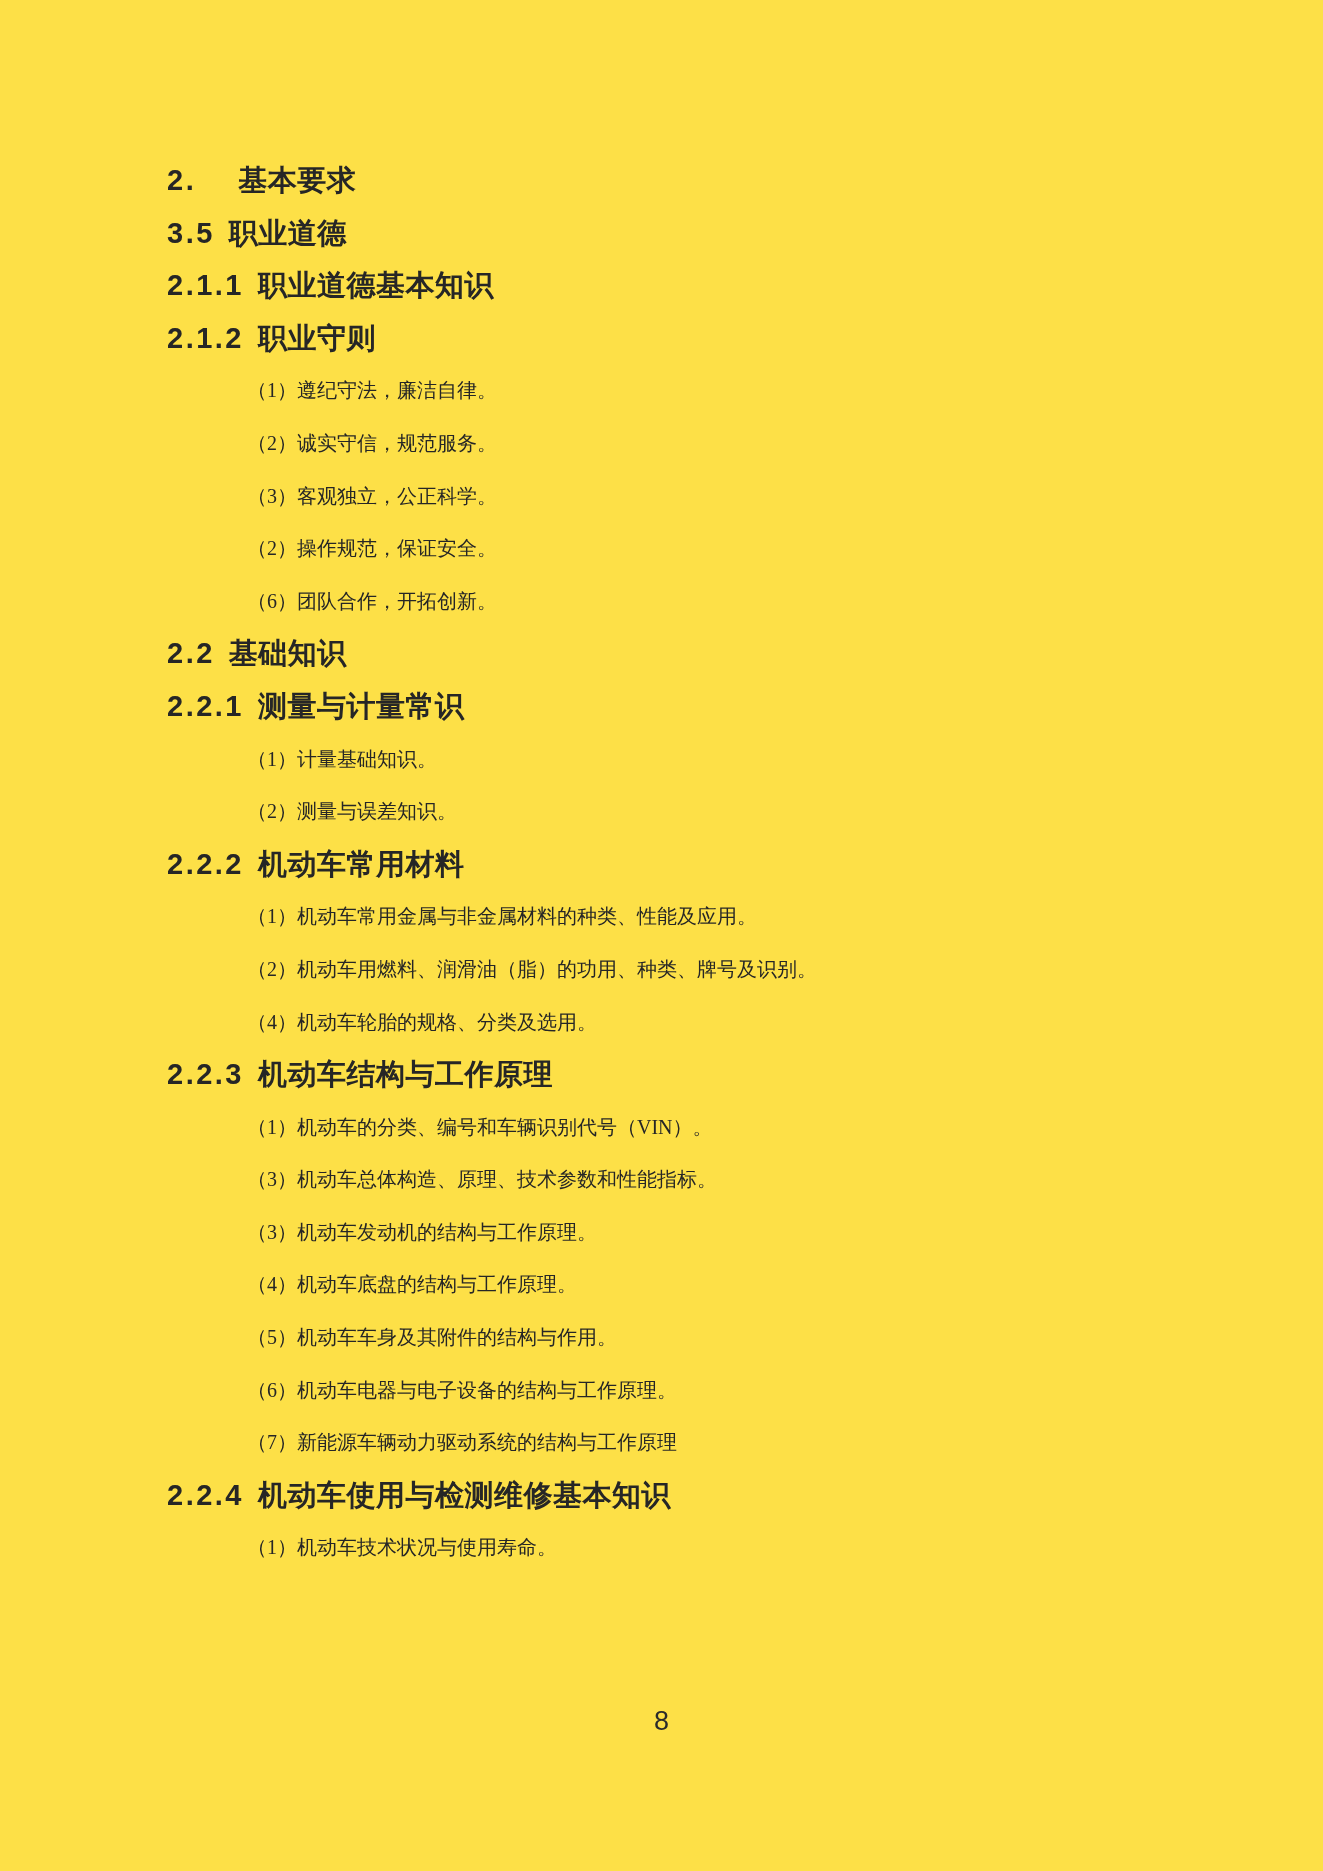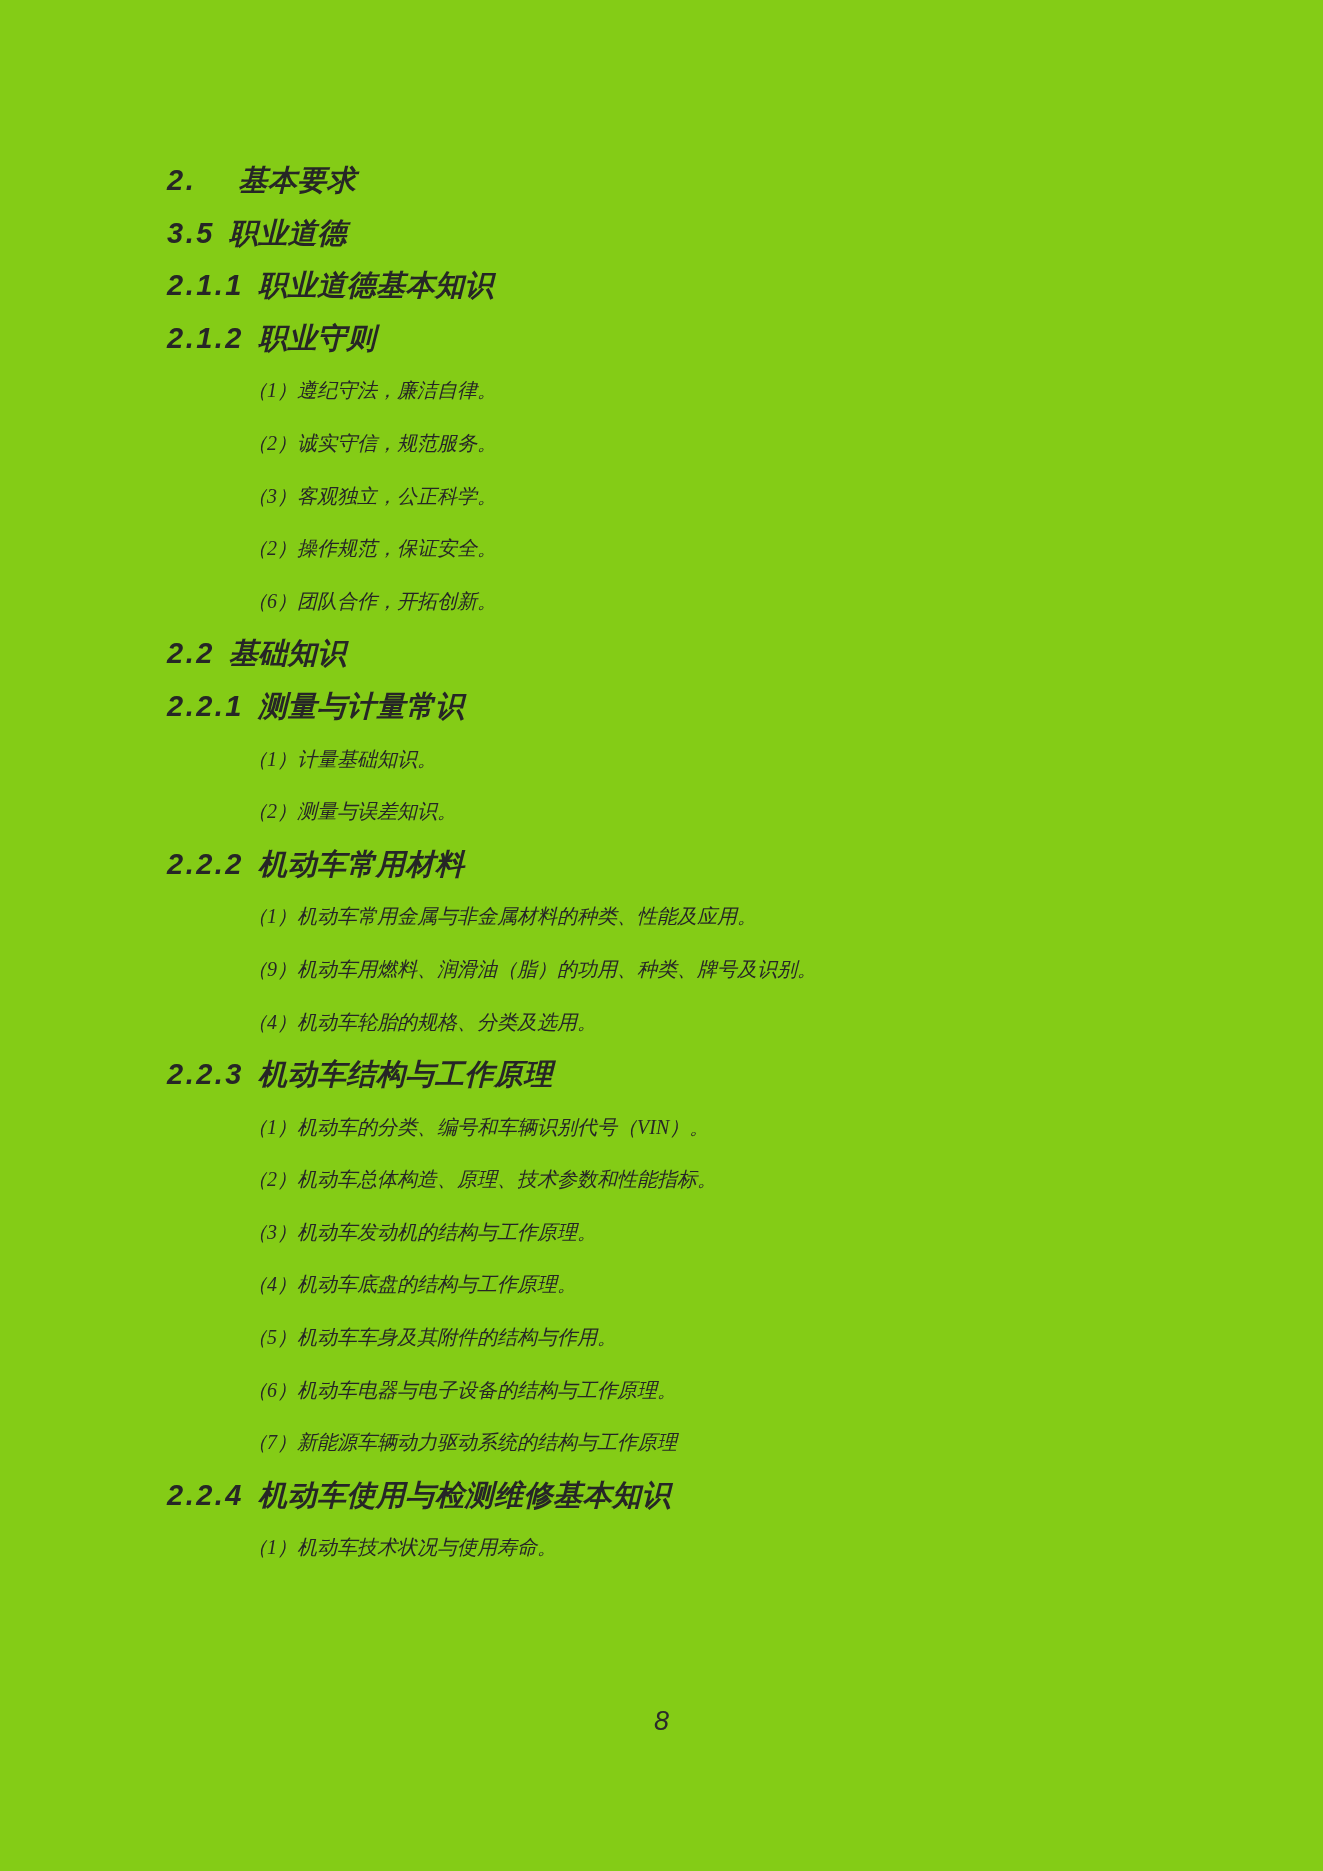--- a/index.html
+++ b/index.html
@@ -8,22 +8,21 @@
     height: 1871px;
     background: #ffffff;
     position: relative;
     color: #262626;
     font-family: "Liberation Serif", serif;
     overflow: hidden;
   }
   .page {
     position: absolute;
     inset: 0;
-    background: #84cc16;
-    font-style: italic;
+    background: #fde047;
   }
   .content {
     position: absolute;
     top: 154px;
     left: 0;
     right: 0;
   }
   .line {
     height: 52.6px;
     line-height: 52.6px;
@@ -82,27 +81,27 @@
     <div class="line h"><span class="num">2.2</span><span class="title">基础知识</span></div>
 
     <div class="line h"><span class="num">2.2.1</span><span class="title">测量与计量常识</span></div>
 
     <div class="line item">（1）计量基础知识。</div>
     <div class="line item">（2）测量与误差知识。</div>
 
     <div class="line h"><span class="num">2.2.2</span><span class="title">机动车常用材料</span></div>
 
     <div class="line item">（1）机动车常用金属与非金属材料的种类、性能及应用。</div>
-    <div class="line item">（9）机动车用燃料、润滑油（脂）的功用、种类、牌号及识别。</div>
+    <div class="line item">（2）机动车用燃料、润滑油（脂）的功用、种类、牌号及识别。</div>
     <div class="line item">（4）机动车轮胎的规格、分类及选用。</div>
 
     <div class="line h"><span class="num">2.2.3</span><span class="title">机动车结构与工作原理</span></div>
 
     <div class="line item">（1）机动车的分类、编号和车辆识别代号（VIN）。</div>
-    <div class="line item">（2）机动车总体构造、原理、技术参数和性能指标。</div>
+    <div class="line item">（3）机动车总体构造、原理、技术参数和性能指标。</div>
     <div class="line item">（3）机动车发动机的结构与工作原理。</div>
     <div class="line item">（4）机动车底盘的结构与工作原理。</div>
     <div class="line item">（5）机动车车身及其附件的结构与作用。</div>
     <div class="line item">（6）机动车电器与电子设备的结构与工作原理。</div>
     <div class="line item">（7）新能源车辆动力驱动系统的结构与工作原理</div>
 
     <div class="line h"><span class="num">2.2.4</span><span class="title">机动车使用与检测维修基本知识</span></div>
 
     <div class="line item">（1）机动车技术状况与使用寿命。</div>
 

